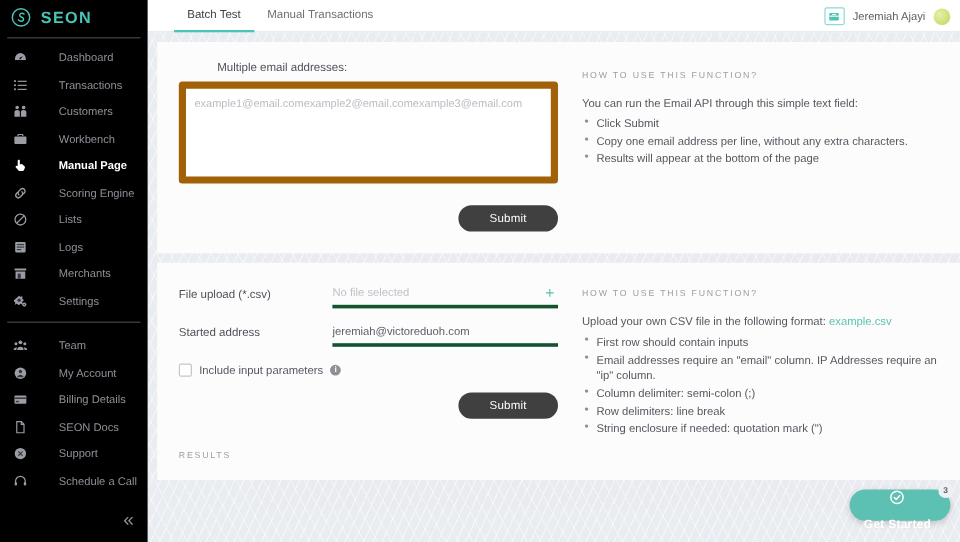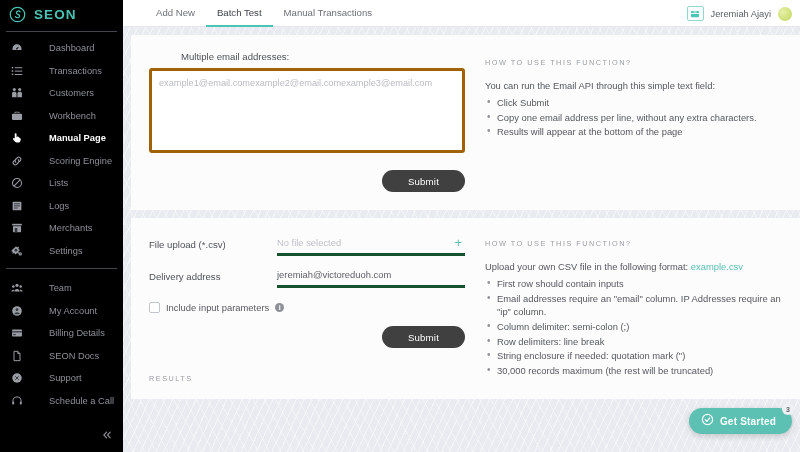--- a/index.html
+++ b/index.html
@@ -101,21 +101,21 @@
   }
   #card-email { margin-bottom: 8px; padding: 16px 18px 18px 18px; }
   #card-csv { padding: 14px 18px 16px 18px; }
 
   .col-left { width: 330px; flex: 0 0 330px; padding-right: 14px; }
   .col-right { flex: 1; padding-left: 6px; padding-top: 7px; }
 
   .field-label { font-size: 9.6px; color: #4f5258; margin-bottom: 6px; padding-left: 32px; }
   .textarea {
     width: 100%; height: 85px;
-    border: 3px solid #a16207; border-radius: 3px;
+    border: 6px solid #a16207; border-radius: 3px;
     background: #ffffff; padding: 6px 7px;
     font-family: "Liberation Sans", sans-serif;
     font-size: 9.2px; color: #b9bcc2; resize: none;
     outline: none; line-height: 1.35;
   }
   .textarea::placeholder { color: #b9bcc2; }
 
   .btn-row { display: flex; justify-content: flex-end; margin-top: 13px; }
   .btn-submit {
     background: #404040; color: #ffffff; border: none;
@@ -170,20 +170,21 @@
   }
 
   
   .get-started {
     position: absolute; right: 8px; bottom: 18px;
     background: #5cc1b3; color: #fff; border-radius: 16px;
     height: 26px; display: flex; align-items: center; gap: 6px;
     padding: 0 16px 0 12px; cursor: pointer;
     box-shadow: 0 2px 6px rgba(0,0,0,.18);
     z-index: 20;
+    flex-direction: column;
   }
   .gs-label { font-size: 10px; font-weight: bold; letter-spacing: .2px; }
   .gs-badge {
     position: absolute; top: -5px; right: -2px;
     background: #eef0f3; color: #5c5f66; border-radius: 50%;
     width: 12px; height: 12px; font-size: 7px; font-weight: bold;
     display: flex; align-items: center; justify-content: center;
   }
 </style>
 </head>
@@ -372,23 +373,20 @@
       <svg viewBox="0 0 16 16" width="12" height="12" fill="none" stroke="currentColor" stroke-width="1.5" stroke-linecap="round">
           <path d="M7.4 4.2L3.8 8l3.6 3.8M12.2 4.2L8.6 8l3.6 3.8"></path>
         </svg>
     </div>
   </div>
 
   <div id="main">
 
     <div id="topbar">
       <div class="tabs">
-        <div class="tab">
-          <span>Add New</span>
-        </div>
         <div class="tab active">
           <span>Batch Test</span>
         </div>
         <div class="tab">
           <span>Manual Transactions</span>
         </div>
       </div>
       <div class="user-area">
         <div class="user-box">
           <svg viewBox="0 0 16 16" width="10" height="10" fill="currentColor">
@@ -427,21 +425,21 @@
       <div class="card" id="card-csv">
         <div class="col-left">
           <div class="frow">
             <div class="frow-label">File upload (*.csv)</div>
             <div class="frow-field">
               <span class="frow-placeholder">No file selected</span>
               <span class="plus-btn">+</span>
             </div>
           </div>
           <div class="frow" style="margin-top:8px;">
-            <div class="frow-label">Delivery address</div>
+            <div class="frow-label">Started address</div>
             <div class="frow-field">
               <span class="frow-value">jeremiah@victoreduoh.com</span>
             </div>
           </div>
           <div class="check-row">
             <div class="checkbox"></div>
             <span class="check-label">Include input parameters</span>
             <span class="info-ico">i</span>
           </div>
           <div class="btn-row">
@@ -454,21 +452,20 @@
           <div class="howto-lead">
             <span>Upload your own CSV file in the following format:</span>
             <a class="link-csv" href="#">example.csv</a>
           </div>
           <ul class="howto-list">
             <li>First row should contain inputs</li>
             <li>Email addresses require an "email" column. IP Addresses require an "ip" column.</li>
             <li>Column delimiter: semi-colon (;)</li>
             <li>Row delimiters: line break</li>
             <li>String enclosure if needed: quotation mark (")</li>
-            <li>30,000 records maximum (the rest will be truncated)</li>
           </ul>
         </div>
       </div>
 
       <div class="get-started">
         <span>
           <svg viewBox="0 0 16 16" width="13" height="13" fill="none" stroke="#ffffff" stroke-width="1.5">
               <circle cx="8" cy="8" r="6.3"></circle>
               <path d="M5.2 8.2l2 2 3.6-4.2" stroke-linecap="round" stroke-linejoin="round"></path>
             </svg>

